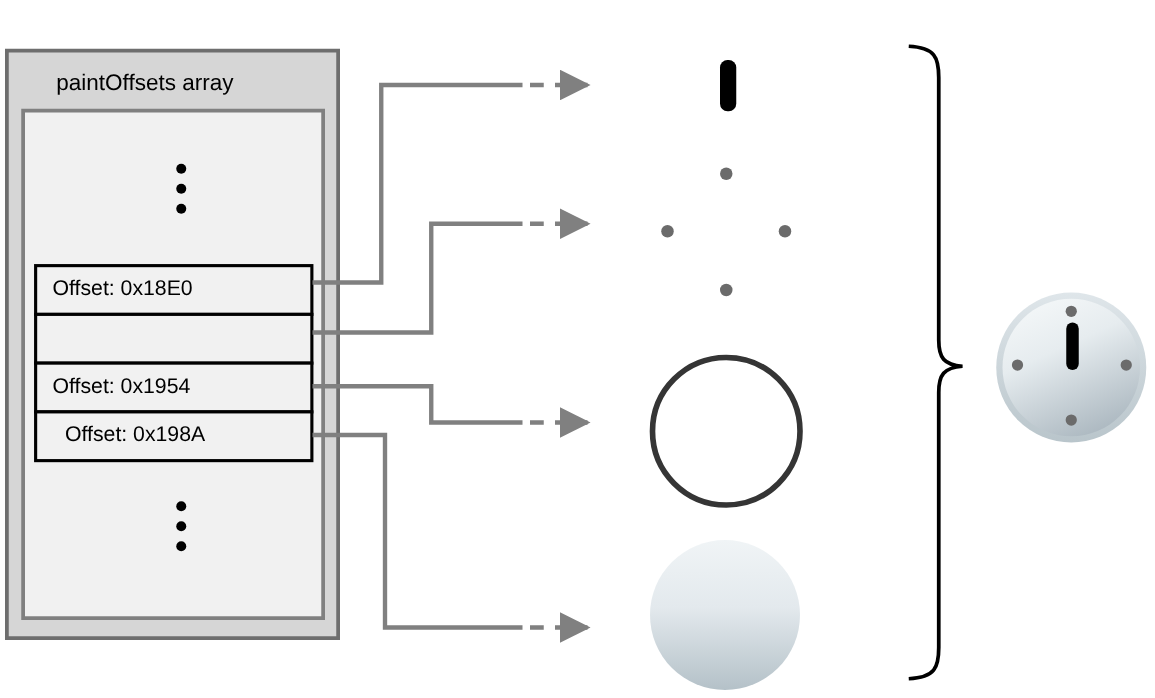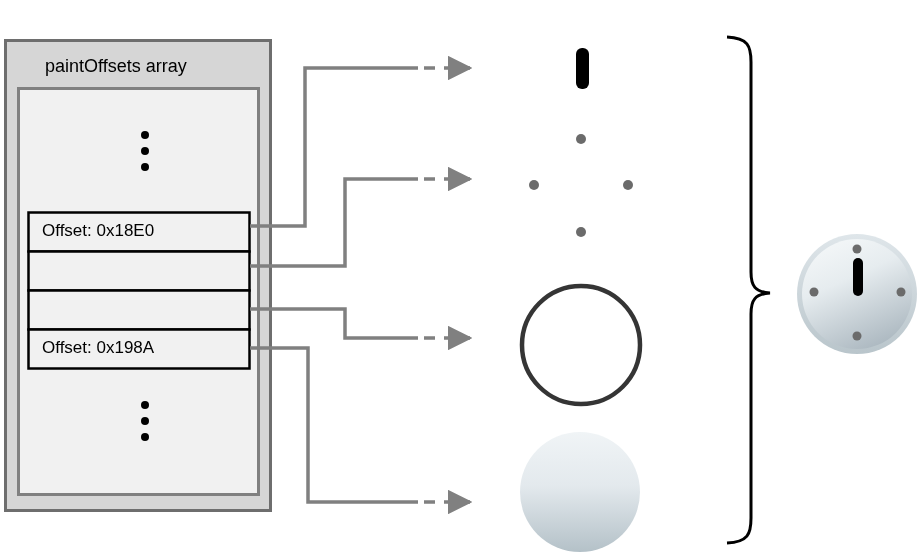--- a/index.html
+++ b/index.html
@@ -45,21 +45,21 @@
     font-size: 17px;
     line-height: 20px;
     color: #000000;
     white-space: nowrap;
     left: 42px;
     text-align: right;
   }
   #offset-label-0 { top: 221px; }
   #offset-label-1 { top: 260px; }
   #offset-label-2 { top: 299px; }
-  #offset-label-3 { top: 338px; }
+  #offset-label-3 { top: 338px; margin-left: 10px; }
 </style>
 </head>
 <body>
 
 <div id="diagram-root">
 
   <svg class="svg-layer" viewBox="0 0 924 558">
     <defs>
       <linearGradient id="discGradient" x1="0" y1="0" x2="0" y2="1">
         <stop offset="0%" stop-color="#f0f4f6"></stop>
@@ -150,15 +150,16 @@
       <circle cx="901" cy="292" r="4.5" fill="#6b6b6b"></circle>
       <circle cx="857" cy="336" r="4.5" fill="#6b6b6b"></circle>
       <rect x="853" y="258" width="10" height="38" rx="5" ry="5" fill="#000000"></rect>
     </g>
   </svg>
 
 
   <div class="label-caption" id="array-caption">paintOffsets array</div>
 
   <div class="offset-label" id="offset-label-0">Offset: 0x18E0</div>
+  <div class="offset-label" id="offset-label-2">Offset: 0x1954</div>
   <div class="offset-label" id="offset-label-3">Offset: 0x198A</div>
 
 </div>
 
 </body></html>

